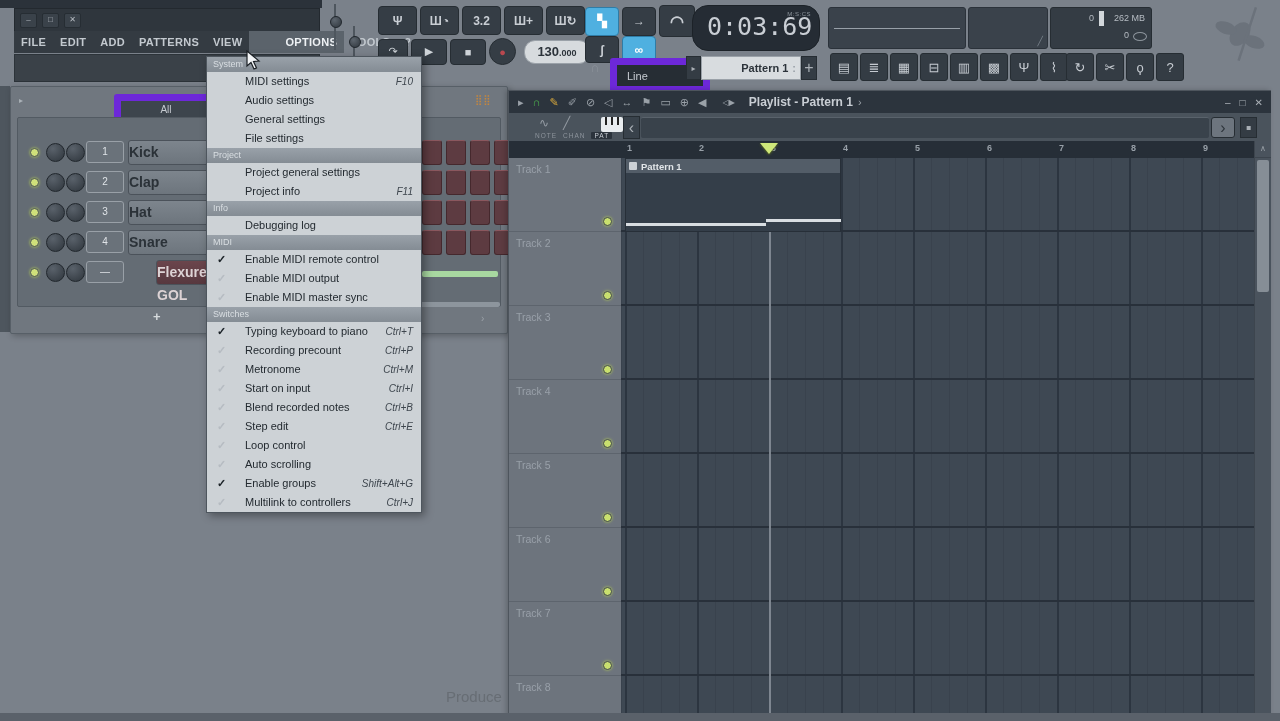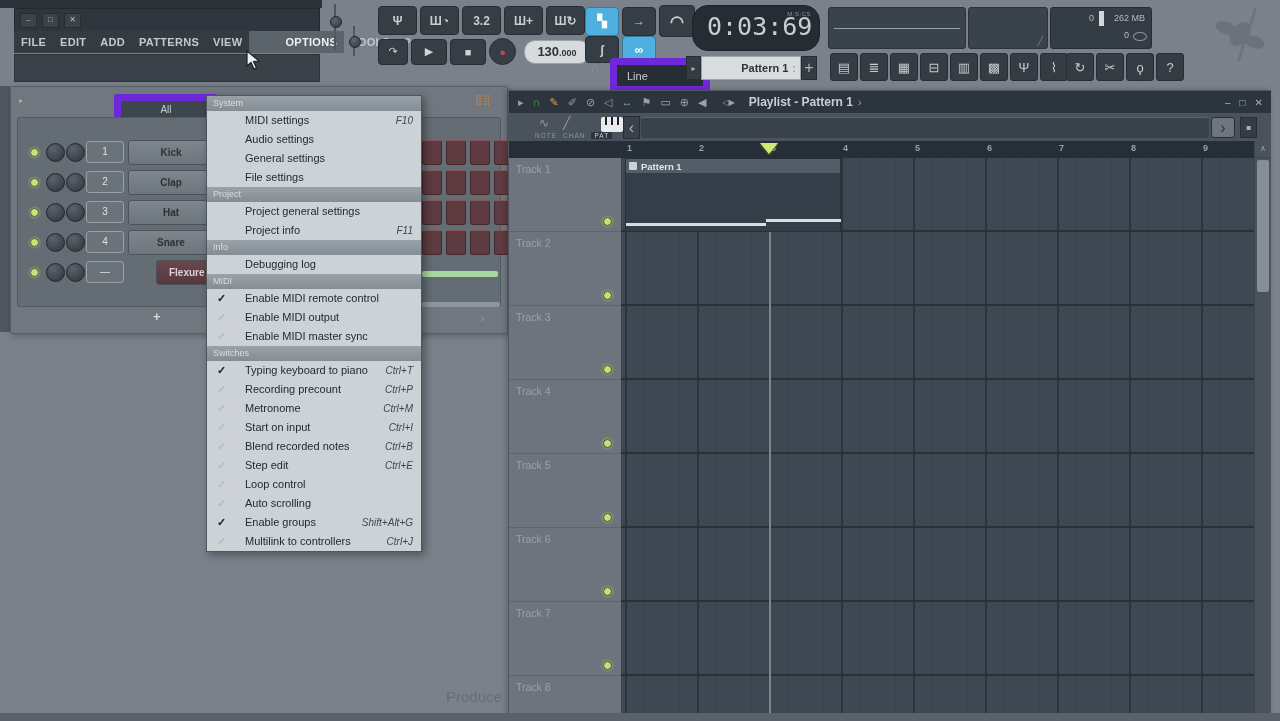--- a/index.html
+++ b/index.html
@@ -39,27 +39,27 @@
   .dd{background:#262d34;border:7px solid #6d28d9;border-radius:3px;color:#c6cbd1;font-size:11px;display:flex;align-items:center;}
   #pattern-display{background:#d8dcdf;border:1px solid #9aa1a8;color:#2c333a;font-size:11px;font-weight:bold;display:flex;align-items:center;justify-content:flex-end;}
   .smallbtn{background:#343c44;border:1px solid #262d33;color:#aab0b6;display:flex;align-items:center;justify-content:center;}
   
   #rack{left:10px;top:86px;width:496px;height:246px;background:#70777f;border:1px solid #575f67;border-radius:2px;box-shadow:2px 2px 6px rgba(0,0,0,.25);z-index:10;}
   #rack-body{position:absolute;left:6px;top:30px;width:482px;height:188px;background:#646c74;border:1px solid #525a62;border-radius:2px;}
   .ch-row{position:relative;height:26px;margin-bottom:4px;}
   .ch-led{position:absolute;left:12px;top:9px;width:7px;height:7px;border-radius:50%;background:#cfe07a;border:1px solid #4a5158;box-shadow:0 0 3px #b7cf56;}
   .knob{position:absolute;top:4px;width:17px;height:17px;border-radius:50%;background:radial-gradient(circle at 35% 28%,#5a626b,#2e353c);border:1px solid #21272d;}
   .ch-num{position:absolute;left:68px;top:2px;width:36px;height:20px;border:1px solid #99a0a7;border-radius:3px;background:#6a727a;color:#dfe3e7;font-size:10px;line-height:20px;text-align:center;}
-  .ch-name{position:absolute;left:110px;top:1px;width:84px;height:23px;border:1px solid #4b525a;border-radius:3px;background:linear-gradient(#7d858d,#6d757d);color:#2b3238;font-size:10px;font-weight:bold;line-height:23px;text-align:center;}
+  .ch-name{position:absolute;left:110px;top:1px;width:84px;height:23px;border:1px solid #4b525a;border-radius:3px;background:linear-gradient(#7d858d,#6d757d);color:#2b3238;font-size:14px;font-weight:bold;line-height:23px;text-align:left;}
   .ch-name.plugin{background:linear-gradient(#6b454c,#57383f);color:#ddd3d5;margin-left:28px;}
   .steps{position:absolute;left:404px;top:1px;display:flex;}
   .step{width:18px;height:23px;margin-right:4px;border-radius:3px;background:#5d3b41;border:1px solid #45282d;border-top-color:#8a575e;}
   .greenbar{position:absolute;left:404px;top:12px;width:76px;height:6px;border-radius:2px;background:#a8d8a0;}
   
-  #options-menu{left:206px;top:56px;width:214px;background:#cdd2d6;border:1px solid #4e565e;box-shadow:3px 3px 8px rgba(0,0,0,.35);z-index:50;margin-top:39px;}
+  #options-menu{left:206px;top:56px;width:214px;background:#cdd2d6;border:1px solid #4e565e;box-shadow:3px 3px 8px rgba(0,0,0,.35);z-index:50;}
   .m-header{height:15px;line-height:15px;background:linear-gradient(#99a1a9,#848c94);color:#d9dee2;font-size:9px;padding-left:6px;}
   .m-item{position:relative;height:19px;line-height:19px;font-size:11px;color:#232a30;padding-left:38px;}
   .m-item .chk{position:absolute;left:10px;font-size:11px;font-weight:bold;}
   .chk.strong{color:#1b2227;} .chk.dim{color:#b6bcc2;}
   .m-item .sc{position:absolute;right:8px;font-style:italic;font-size:10px;color:#3e464e;}
   
   #playlist{left:508px;top:90px;width:762px;height:631px;background:#6e757e;border-left:1px solid #4e555d;border-top:1px solid #4e555d;box-shadow:-2px 0 5px rgba(0,0,0,.2);z-index:20;overflow:hidden;}
   #pl-titlebar{position:absolute;left:0;top:0;right:0;height:22px;background:#2c343d;display:flex;align-items:center;}
   .pl-icon{margin-left:9px;font-size:11px;color:#9aa1a8;}
   #pl-title{margin-left:14px;font-size:12px;font-weight:bold;color:#c9ced4;}

